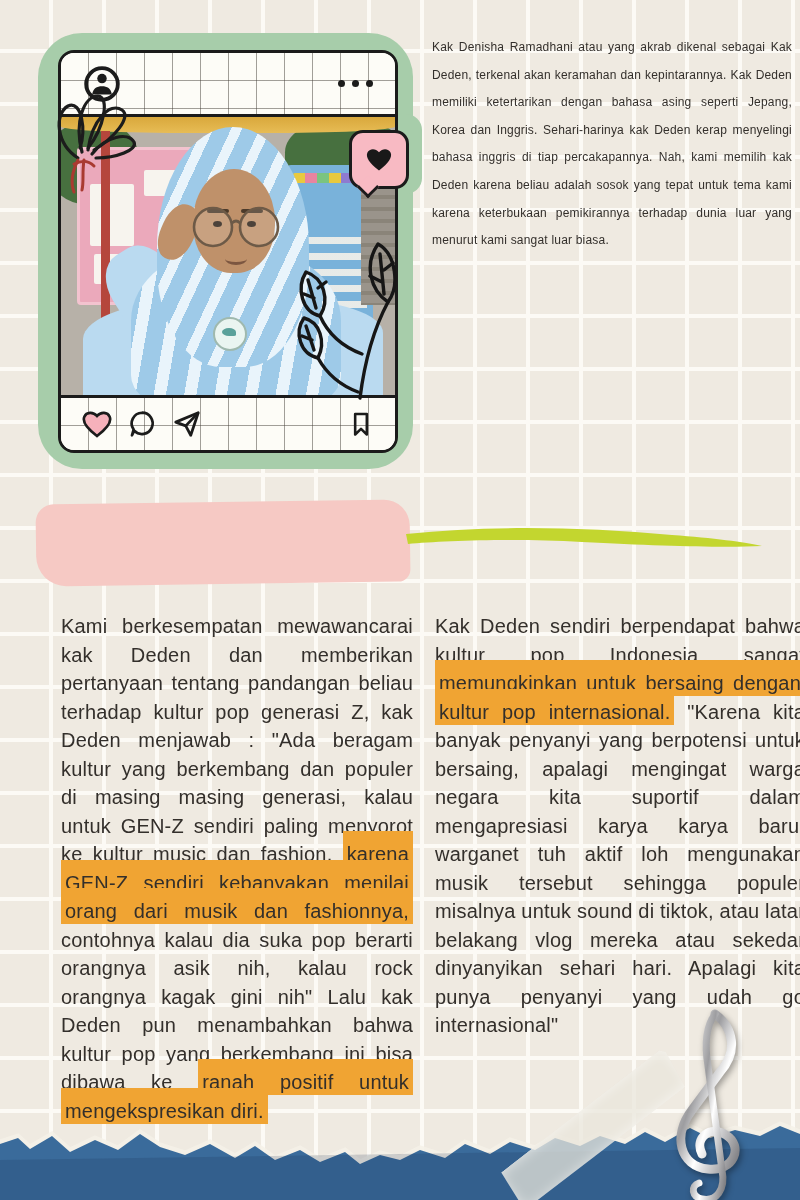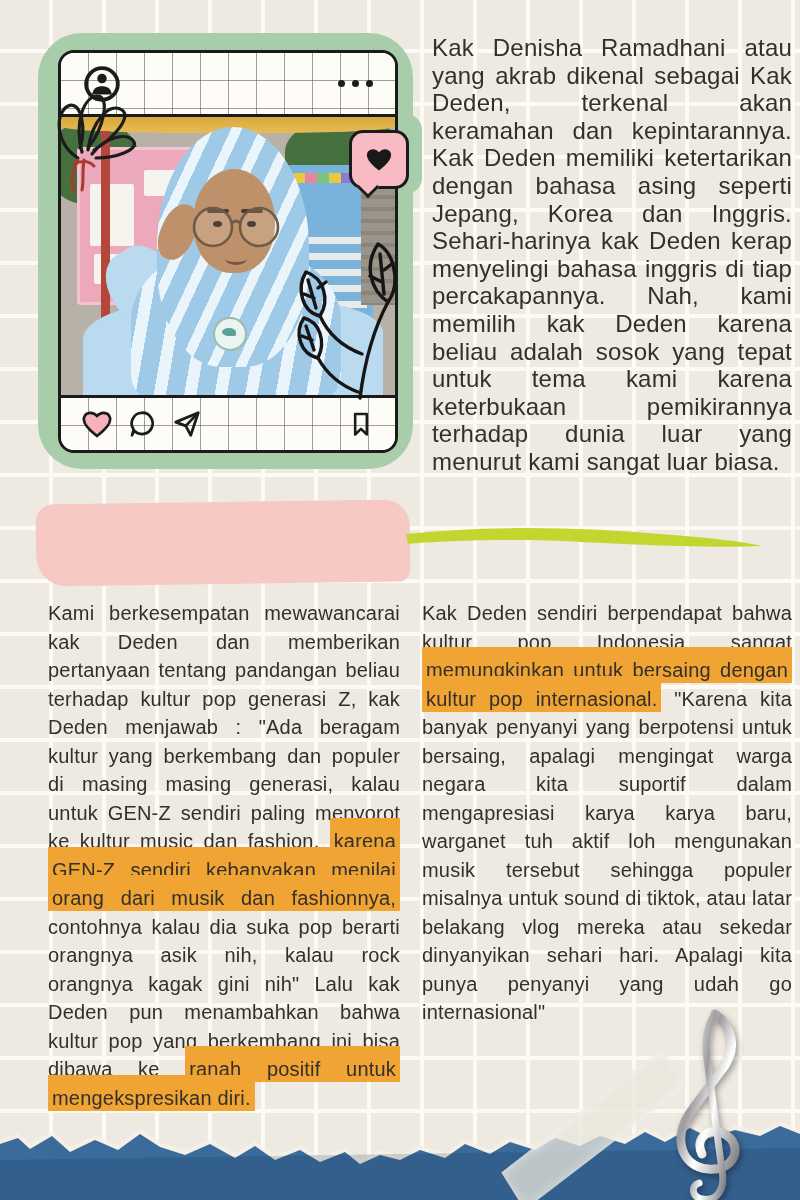--- a/index.html
+++ b/index.html
@@ -64,30 +64,30 @@
   .badge i{position:absolute;left:7px;top:9px;width:14px;height:8px;background:#5aa19a;border-radius:60% 60% 20% 60%;display:block;}
   
   .like-bubble{position:absolute;left:349px;top:130px;width:54px;height:53px;background:var(--bubble-pink);
     border:3px solid var(--ink);border-radius:14px;z-index:6;display:flex;align-items:center;justify-content:center;}
   .like-bubble::after{content:"";position:absolute;left:8px;bottom:-9px;width:13px;height:13px;background:var(--bubble-pink);
     border-right:3px solid var(--ink);border-bottom:3px solid var(--ink);transform:rotate(45deg);}
   
   .flower-doodle{position:absolute;left:48px;top:86px;z-index:7;}
   .leaf-doodle{position:absolute;left:292px;top:236px;z-index:7;}
   
-  .intro{position:absolute;left:432px;top:34px;width:360px;margin:0;font-size:24px;line-height:27.6px;
+  .intro{position:absolute;left:432px;top:34px;width:360px;margin:0;font-size:12px;line-height:27.6px;
     letter-spacing:.2px;text-align:justify;color:var(--body-text);z-index:4;}
   
   .title-hl{position:absolute;left:36px;top:502px;width:374px;height:82px;background:var(--title-pink);
     border-radius:18px 26px 12px 30px;transform:rotate(-.8deg);z-index:1;}
   h1.tanggapan{position:absolute;left:48px;top:506px;margin:0;font-size:57px;font-weight:700;letter-spacing:-1px;
     color:var(--title-navy);-webkit-text-stroke:1.6px var(--title-navy);z-index:2;font-family:"Liberation Sans",sans-serif;}
   .marker-stroke{position:absolute;left:402px;top:520px;z-index:2;}
   
-  .col{position:absolute;top:596px;margin:3px;font-size:20px;line-height:28.5px;letter-spacing:.2px;
+  .col{position:absolute;top:596px;margin:16px;font-size:20px;line-height:28.5px;letter-spacing:.2px;
     text-align:justify;color:var(--body-text);z-index:4;}
   .col.left{left:45px;width:352px;}
   .col.right{left:419px;width:370px;}
   .hl{background:var(--highlight-orange);padding:12px 4px 2px;-webkit-box-decoration-break:clone;box-decoration-break:clone;}
   
   .torn-paper{position:absolute;left:0;bottom:0;width:800px;height:100px;z-index:20;}
   .washi-tape{position:absolute;left:490px;top:1106px;width:208px;height:46px;background:rgba(233,229,219,.75);
     transform:rotate(-38deg);z-index:30;clip-path:polygon(2% 0,98% 3%,100% 14%,97% 100%,3% 96%,0 86%);
     box-shadow:inset 0 0 14px rgba(255,255,255,.6);}
   .treble-clef{position:absolute;left:652px;top:1008px;z-index:40;filter:drop-shadow(2px 3px 3px rgba(0,0,0,.35));}

